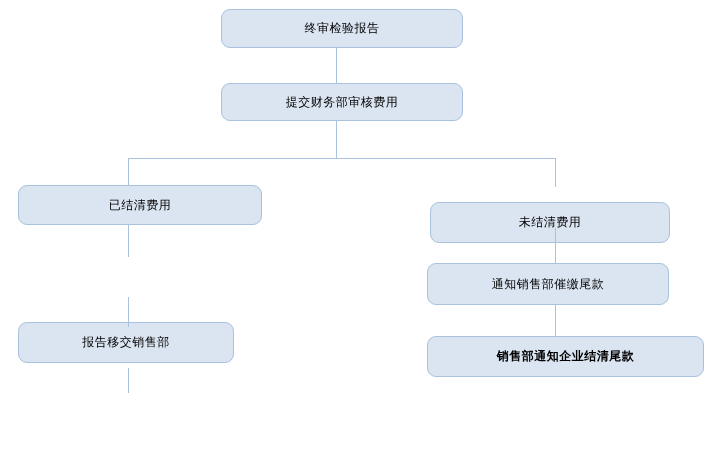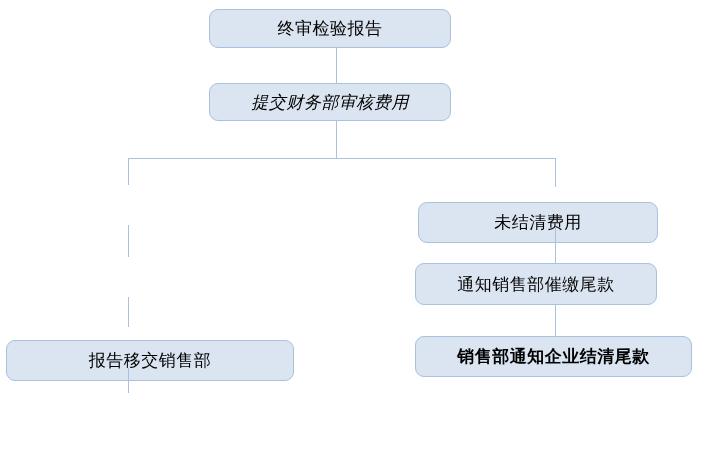--- a/index.html
+++ b/index.html
@@ -24,45 +24,49 @@
   }
   .node {
     position: absolute;
     box-sizing: border-box;
     background: var(--node-fill);
     border: 1px solid var(--node-border);
     border-radius: 9px;
     display: flex;
     align-items: center;
     justify-content: center;
-    font-size: 17px;
+    font-size: 12px;
     color: var(--text-color);
     white-space: nowrap;
     letter-spacing: 0.5px;
+    margin-left: 12px;
   }
   .line {
     position: absolute;
     background: var(--line-color);
   }
   .line.v { width: 1px; }
   .line.h { height: 1px; }
 </style>
 </head>
 <body>
 
 <div class="canvas">
 
   <div class="node" style="left:209px; top:9px;   width:242px; height:39px;">
     <span>终审检验报告</span>
   </div>
-  <div class="node" style="left:209px; top:83px;  width:242px; height:38px;font-style:italic;">
+  <div class="node" style="left:209px; top:83px;  width:242px; height:38px;">
     <span>提交财务部审核费用</span>
   </div>
 
-  <div class="node" style="left:6px;   top:340px; width:288px; height:41px;">
+  <div class="node" style="left:6px;   top:185px; width:244px; height:40px;">
+    <span>已结清费用</span>
+  </div>
+  <div class="node" style="left:6px;   top:322px; width:216px; height:41px;">
     <span>报告移交销售部</span>
   </div>
 
   <div class="node" style="left:418px; top:202px; width:240px; height:41px;">
     <span>未结清费用</span>
   </div>
   <div class="node" style="left:415px; top:263px; width:242px; height:42px;">
     <span>通知销售部催缴尾款</span>
   </div>
   <div class="node" style="left:415px; top:336px; width:277px; height:41px;font-weight:bold;">

